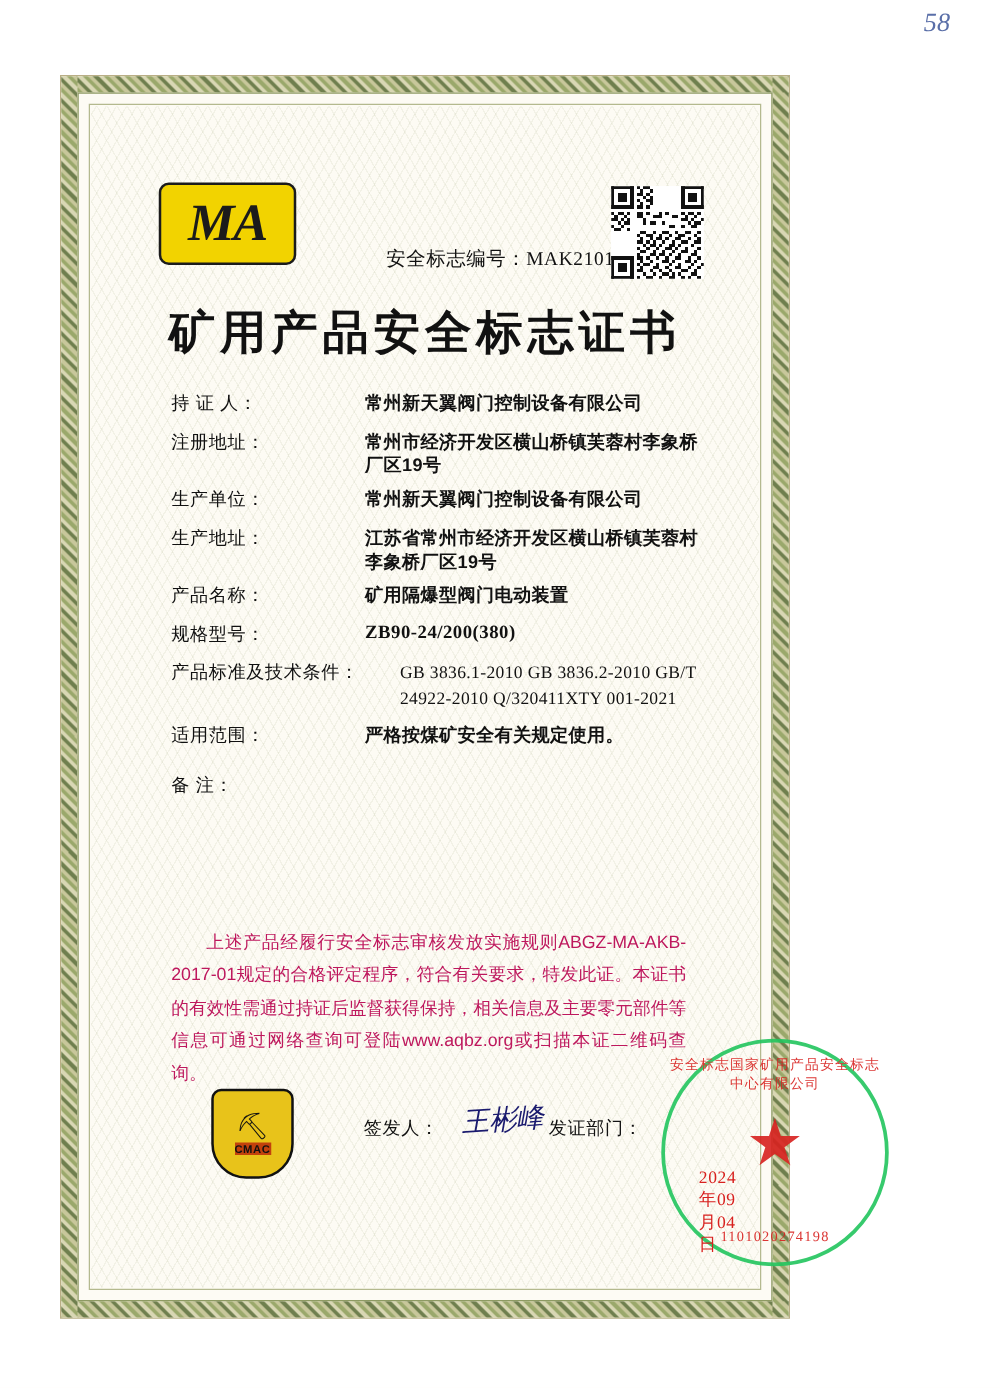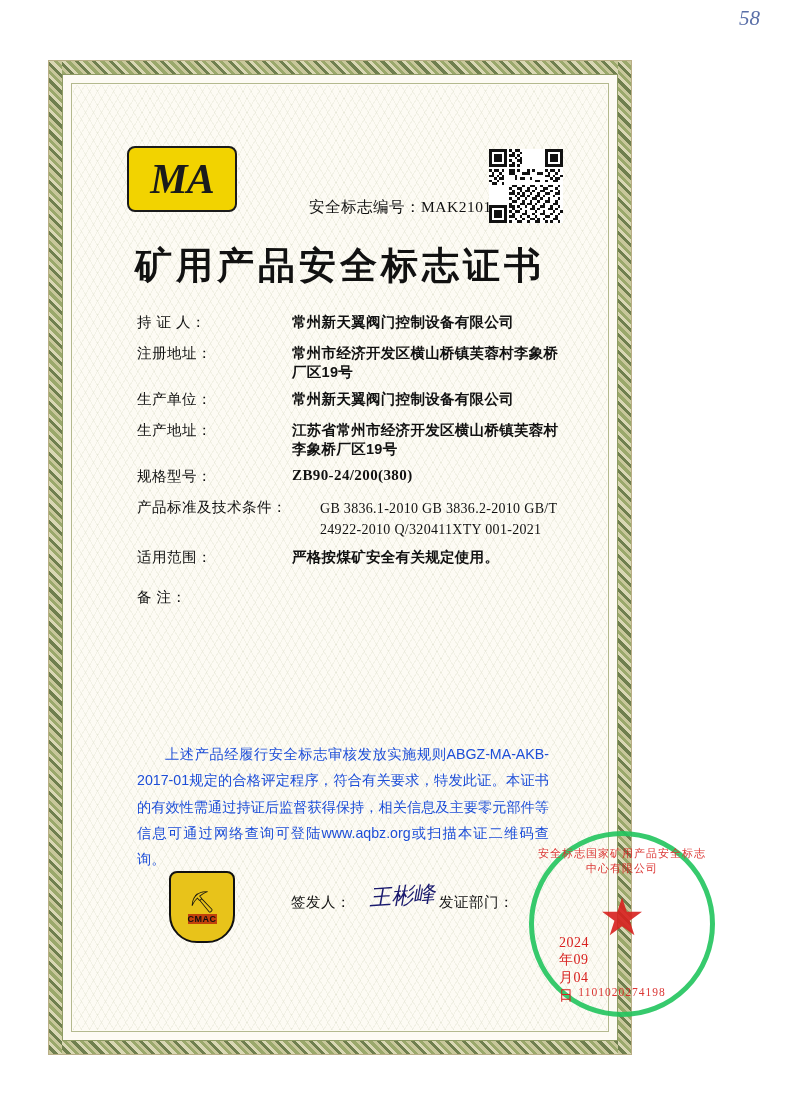--- a/index.html
+++ b/index.html
@@ -217,21 +217,21 @@
   .remark-row .label { width: 122px; flex: 0 0 122px; }
 
   
   .statement {
     position: absolute;
     left: 58px;
     right: 52px;
     top: 650px;
     font-size: 14.2px;
     line-height: 1.85;
-    color: #1d4ed8;
+    color: #be185d;
     text-indent: 28px;
     text-align: justify;
     font-family: "Liberation Sans", sans-serif;
   }
 
   
   .sign-area {
     position: absolute;
     left: 0; right: 0;
     top: 780px;
@@ -292,21 +292,21 @@
   }
 
   
   .seal {
     position: absolute;
     left: 450px;
     top: -40px;
     width: 176px;
     height: 176px;
     border-radius: 50%;
-    border: 5px solid #22c55e;
+    border: 3px solid #22c55e;
     color: #d8211f;
     opacity: 0.9;
   }
   .seal .star {
     position: absolute;
     left: 50%;
     top: 46%;
     transform: translate(-50%, -50%);
     font-size: 52px;
     color: #d8211f;
@@ -547,20 +547,24 @@
       <div class="row">
         <div class="label">生产单位：</div>
         <div class="value">常州新天翼阀门控制设备有限公司</div>
       </div>
 
       <div class="row">
         <div class="label">生产地址：</div>
         <div class="value">江苏省常州市经济开发区横山桥镇芙蓉村李象桥厂区19号</div>
       </div>
 
+      <div class="row">
+        <div class="label">产品名称：</div>
+        <div class="value">矿用隔爆型阀门电动装置</div>
+      </div>
 
       <div class="row">
         <div class="label">规格型号：</div>
         <div class="value mono">ZB90-24/200(380)</div>
       </div>
 
       <div class="row">
         <div class="label wide">产品标准及技术条件：</div>
         <div class="value normal">GB 3836.1-2010 GB 3836.2-2010 GB/T 24922-2010 Q/320411XTY 001-2021</div>
       </div>

